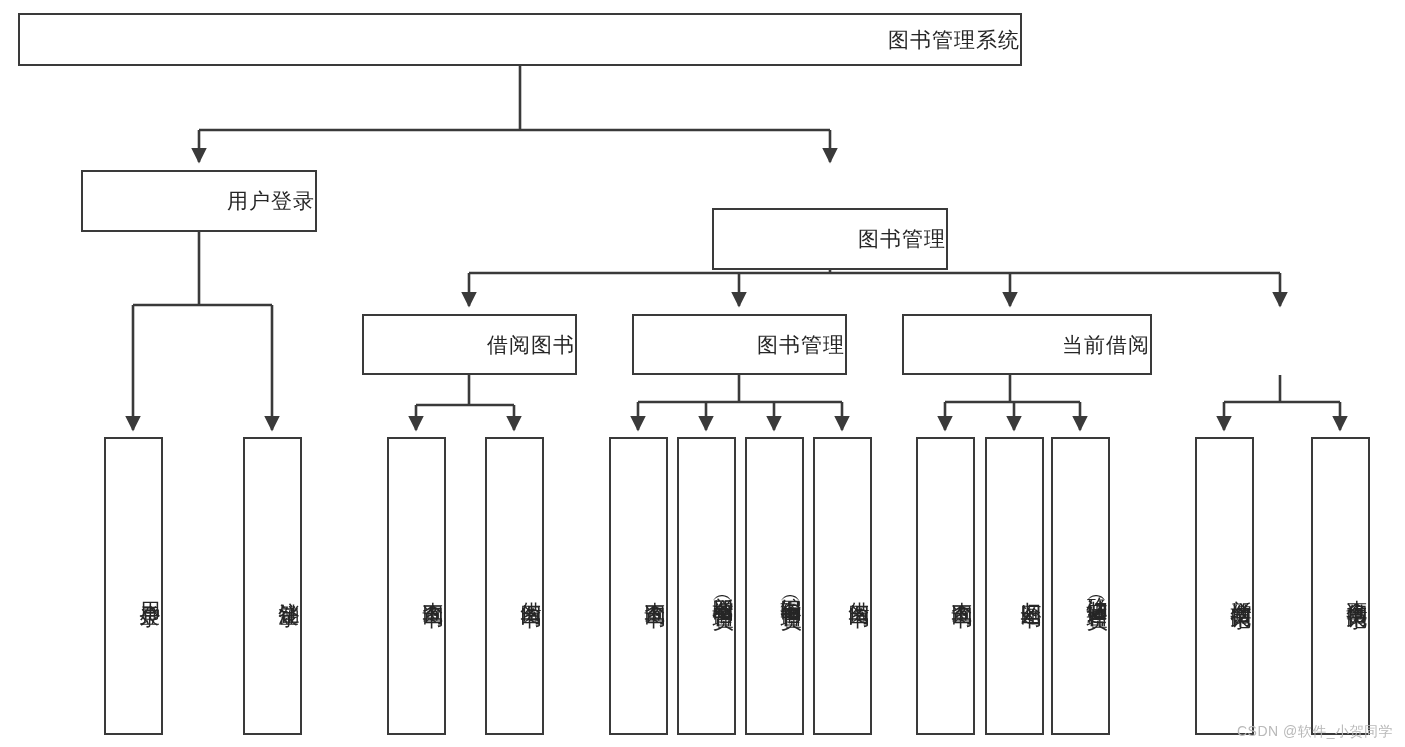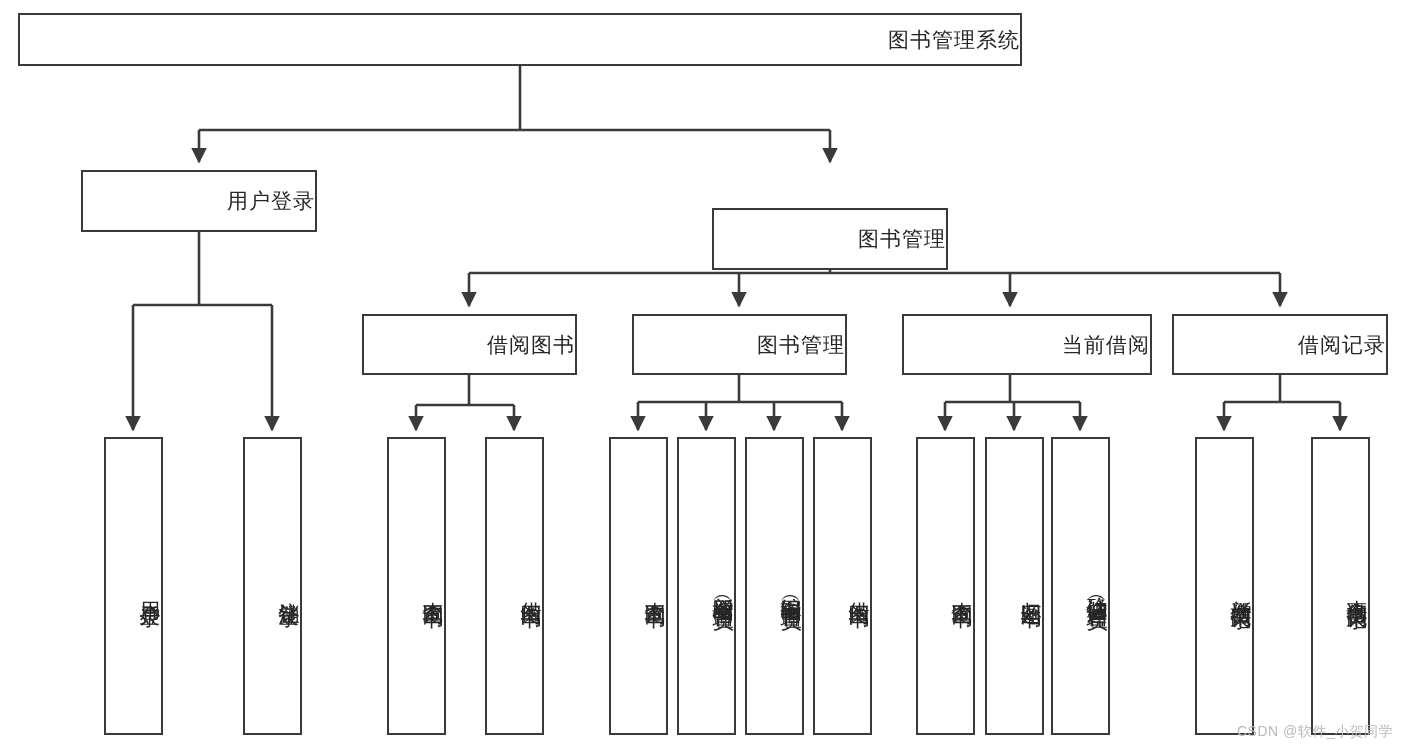--- a/index.html
+++ b/index.html
@@ -135,23 +135,20 @@
 
   <div class="node h" style="left:362px; top:314px; width:215px; height:61px;">
     <span class="txt">借阅图书</span>
   </div>
   <div class="node h" style="left:632px; top:314px; width:215px; height:61px;">
     <span class="txt">图书管理</span>
   </div>
   <div class="node h" style="left:902px; top:314px; width:250px; height:61px;">
     <span class="txt">当前借阅</span>
   </div>
-  <div class="node h" style="left:1172px; top:314px; width:216px; height:61px;">
-    <span class="txt">借阅记录</span>
-  </div>
 
   <div class="node v" style="left:104px; top:437px; width:59px; height:298px;">
     <span class="txt">用户登录</span>
   </div>
   <div class="node v" style="left:243px; top:437px; width:59px; height:298px;">
     <span class="txt">注销登录</span>
   </div>
 
   <div class="node v" style="left:387px; top:437px; width:59px; height:298px;">
     <span class="txt">查询图书</span>

